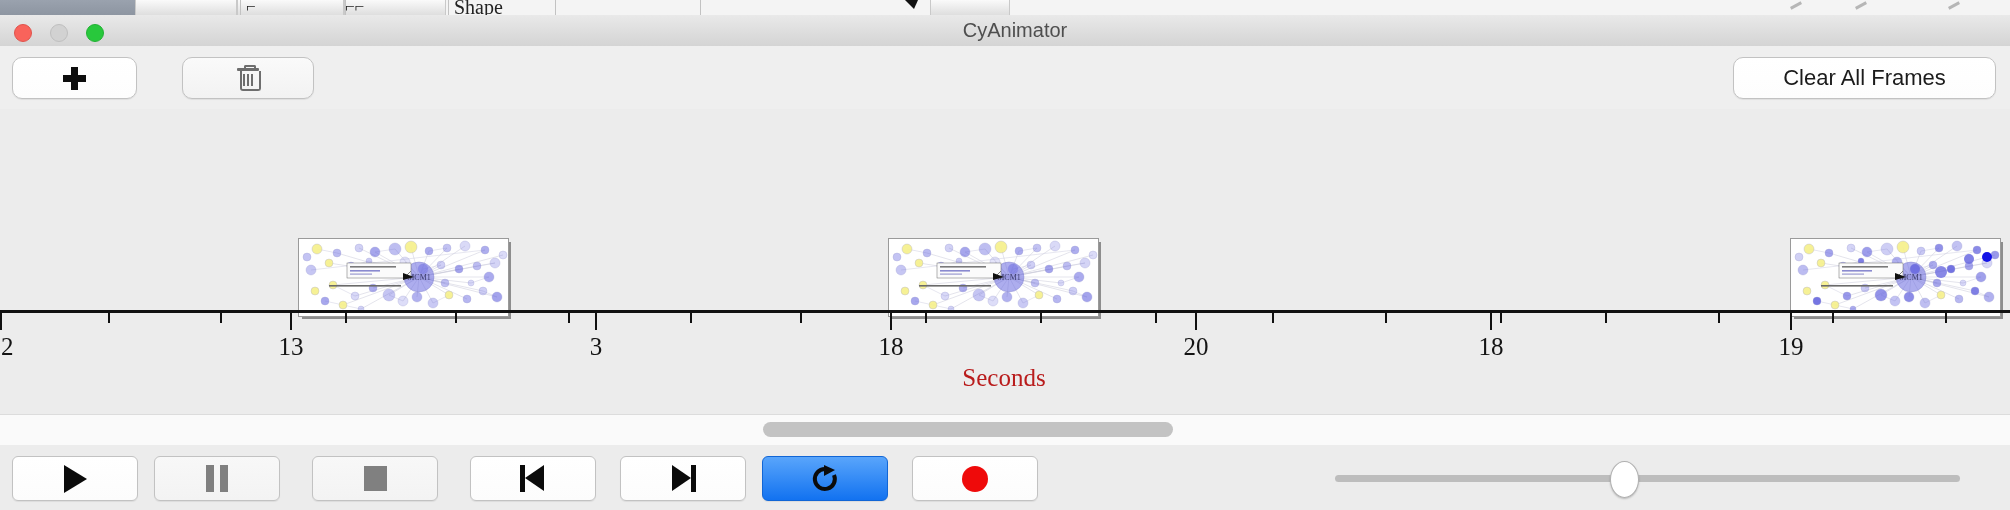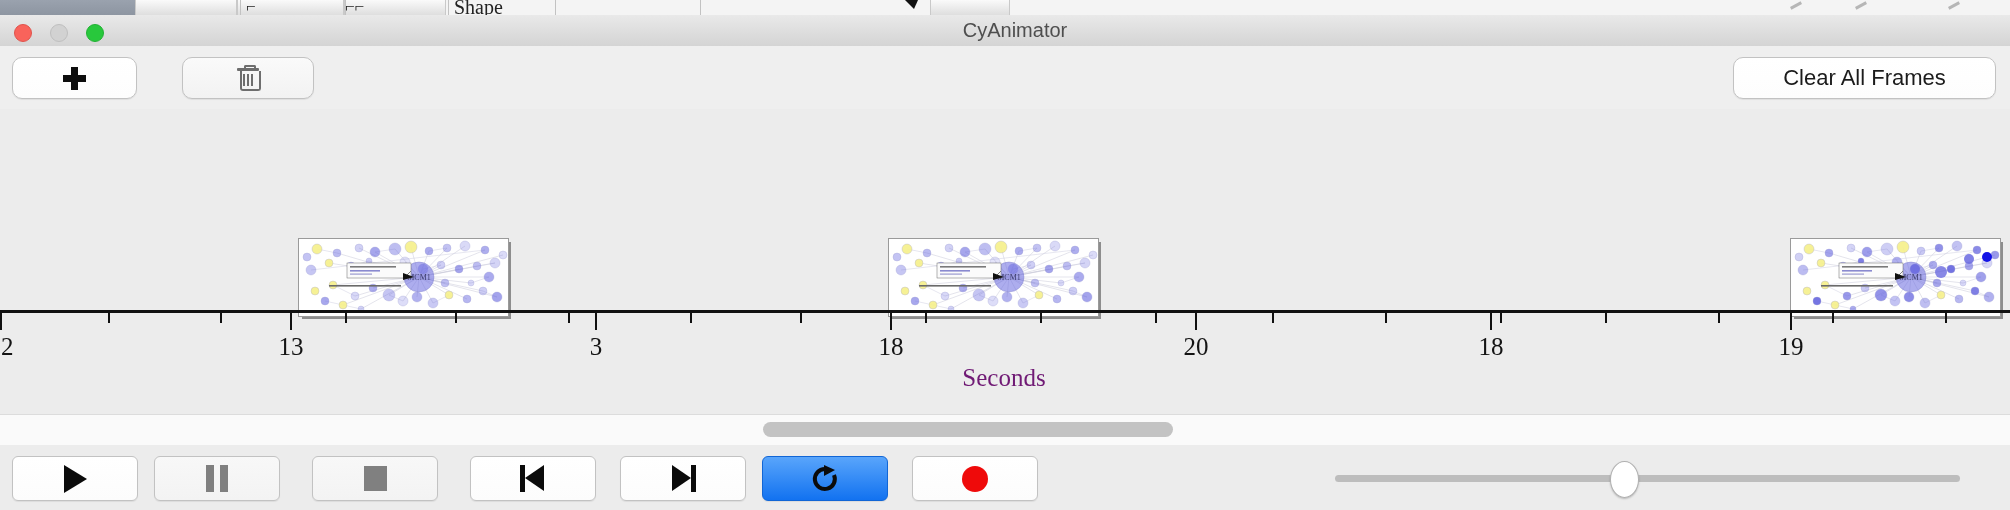--- a/index.html
+++ b/index.html
@@ -155,21 +155,21 @@
     position: absolute; top: 224px;
     font-family: "Liberation Serif", serif;
     font-size: 25px; color: #141414;
     transform: translateX(-50%);
     white-space: nowrap;
   }
   .axis-title {
     position: absolute; top: 255px; left: 0; width: 2008px;
     text-align: center;
     font-family: "Liberation Serif", serif;
-    font-size: 25px; color: #701a75;
+    font-size: 25px; color: #b91c1c;
   }
 
   
   .hscroll {
     position: absolute; left: 0; top: 414px; width: 2010px; height: 30px;
     background: #fafafa;
     border-top: 1px solid #dcdcdc;
     border-bottom: 1px solid #9b9b9b;
   }
   .hscroll-thumb {

